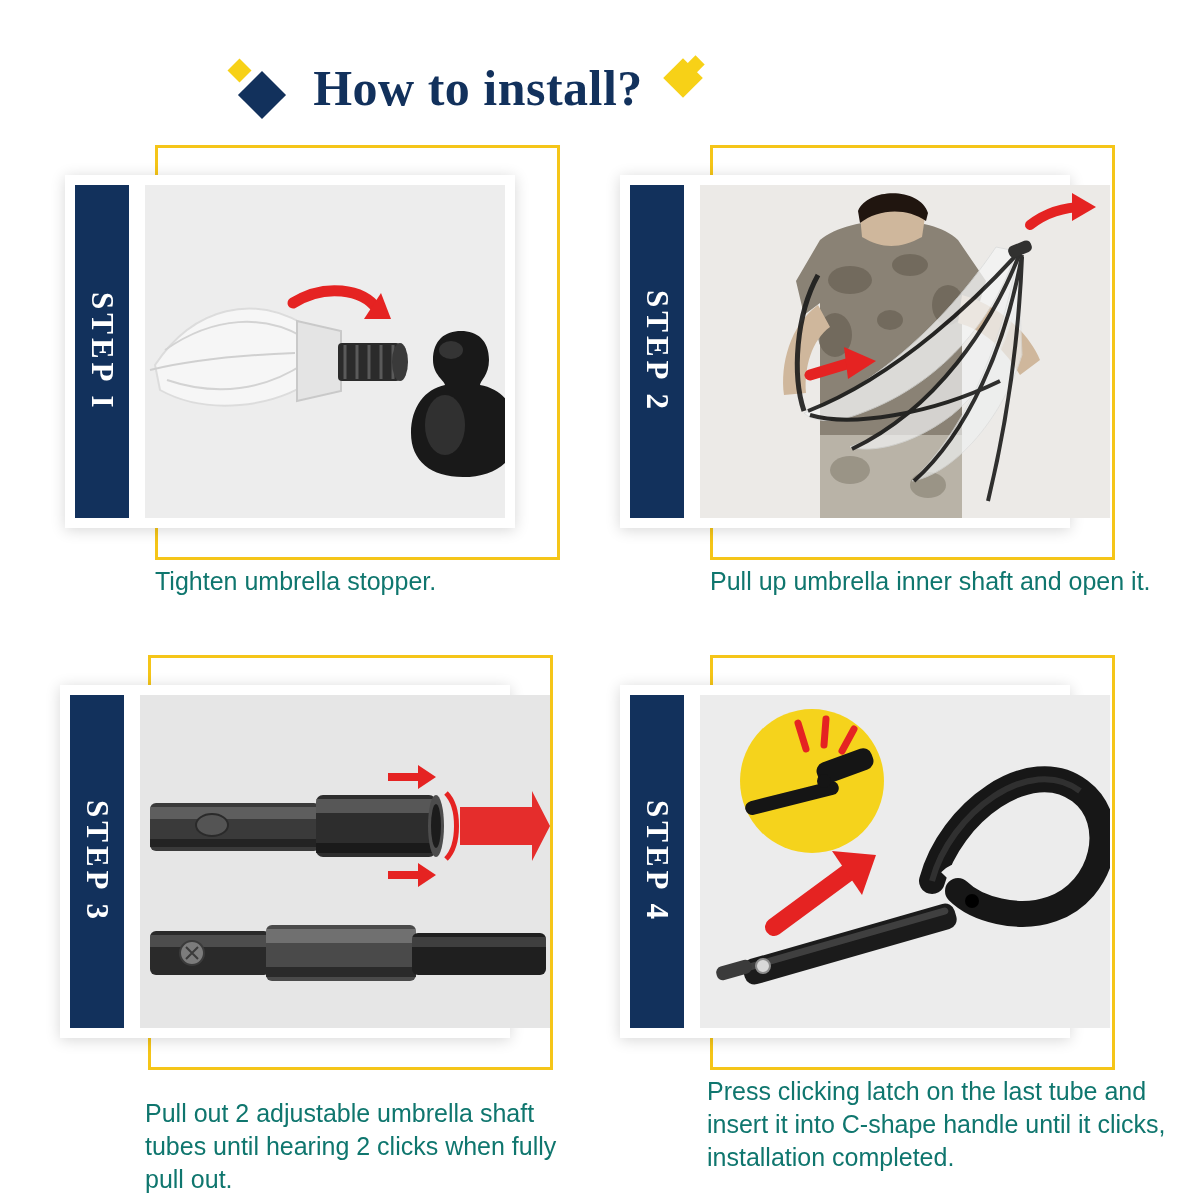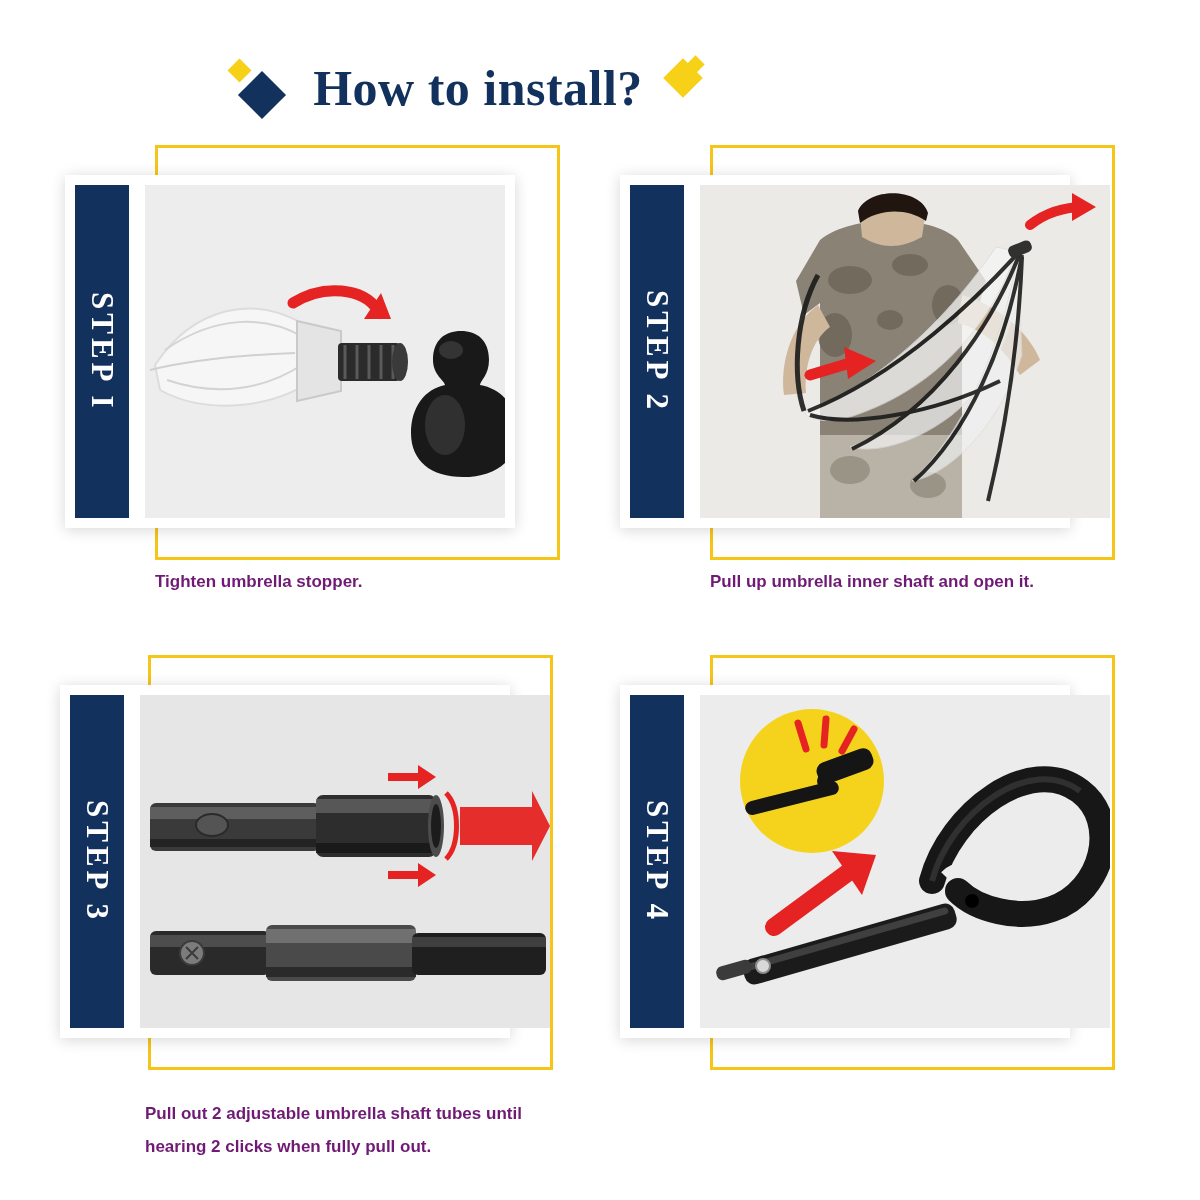--- a/index.html
+++ b/index.html
@@ -114,25 +114,24 @@
     letter-spacing: 4px;
     font-family: "Liberation Serif", serif;
   }
   .photo {
     position: absolute;
     background: #ececec;
     overflow: hidden;
   }
   .caption {
     position: absolute;
-    font-size: 17px;
+    font-size: 25px;
     line-height: 33px;
-    color: #701a75;
+    color: #0f766e;
     font-family: "Liberation Sans", sans-serif;
-    font-weight: bold;
   }
 
   
   .red-arrow { position: absolute; }
 </style>
 </head>
 <body>
 
 <div class="page">
 
@@ -345,15 +344,16 @@
             <line x1="142" y1="56" x2="154" y2="34"></line>
           </g>
         </g>
 
         <g>
           <path d="M74 232 L150 176" fill="none" stroke="#e52322" stroke-width="18" stroke-linecap="round"></path>
           <path d="M132 156 L176 160 L162 200 Z" fill="#e52322"></path>
         </g>
       </svg>
     </div>
+    <div class="caption" style="left:92px; top:430px; width:470px;">Press clicking latch on the last tube and insert it into C-shape handle until it clicks, installation completed.</div>
   </div>
 
 </div>
 
 </body></html>

